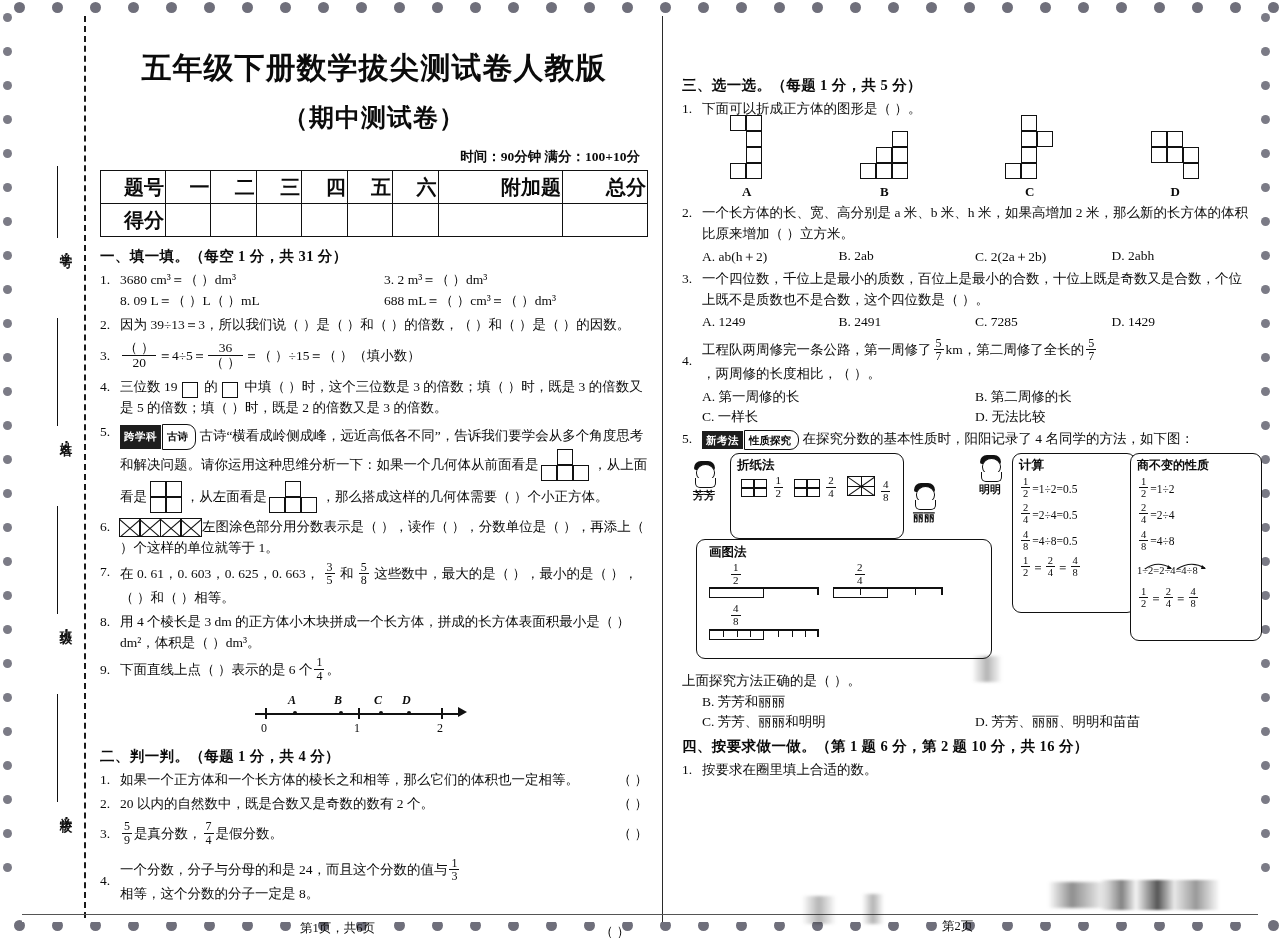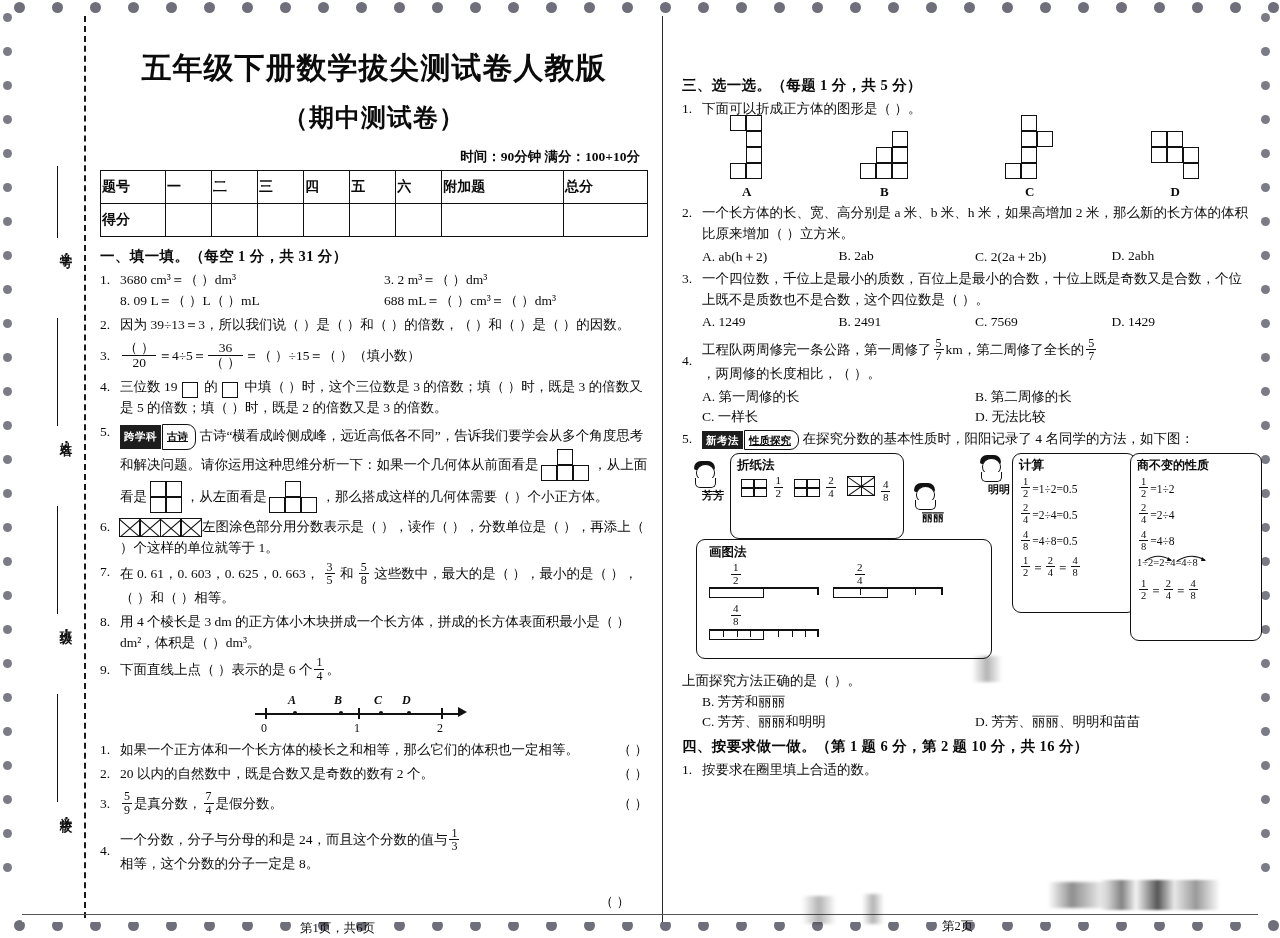--- a/index.html
+++ b/index.html
@@ -37,21 +37,21 @@
   .colL{position:absolute;left:78px;top:18px;width:548px;}
   .colR{position:absolute;left:660px;top:50px;width:566px;}
 
   h1.title{font-size:30px;font-weight:700;text-align:center;margin:14px 0 0 0;letter-spacing:1px;
            font-family:"DejaVu Serif","Liberation Serif",serif;}
   h2.subtitle{font-size:25px;font-weight:700;text-align:center;margin:12px 0 6px 0;letter-spacing:1px;
            font-family:"DejaVu Serif","Liberation Serif",serif;}
   .timeline-info{text-align:right;font-size:13.5px;margin:14px 8px 4px 0;font-weight:600;}
 
   table.score{border-collapse:collapse;width:100%;margin:0 auto;}
-  table.score td{border:1.6px solid #111;height:30px;text-align:left;font-size:14px;font-weight:700;
+  table.score td{border:1.6px solid #111;height:30px;text-align:right;font-size:20px;font-weight:700;
                  font-family:"DejaVu Serif","Liberation Serif",serif;}
   table.score td.lab{width:62px;}
 
   .sec-head{font-size:14.5px;font-weight:700;margin:10px 0 4px 0;letter-spacing:.4px;}
   .q{font-size:13.5px;line-height:1.55;margin:3px 0;display:flex;}
   .q .num{width:20px;flex:none;}
   .q .body{flex:1;}
   .two-col-q{display:flex;}
   .two-col-q > div{flex:1;}
 
@@ -60,21 +60,21 @@
       text-align:center;font-size:12px;line-height:1.06;margin:0 2px;position:relative;top:-1px;}
   .fr .n{padding:0 2px;}
   .fr .d{padding:0 2px;border-top:1.3px solid #111;}
   .frb{font-size:13.5px;}
 
   .badge{display:inline-block;background:#1d1d1d;color:#fff;font-size:10.5px;padding:1px 4px;
          font-weight:700;letter-spacing:.5px;vertical-align:middle;
          font-family:"DejaVu Sans","Liberation Sans",sans-serif;}
   .badge2{display:inline-block;border:1.3px solid #111;border-radius:0 9px 9px 0;font-size:10.5px;
           padding:1px 7px 1px 4px;font-weight:700;vertical-align:middle;margin-left:1px;
-          font-family:"DejaVu Sans","Liberation Sans",sans-serif;text-decoration:underline;}
+          font-family:"DejaVu Sans","Liberation Sans",sans-serif;}
 
   
   .grid{display:inline-grid;vertical-align:middle;}
   .cell{width:16px;height:16px;border:1.3px solid #111;box-sizing:border-box;margin:-0.65px;}
   .cell.e{border:none;}
 
   .shade-row{display:inline-flex;vertical-align:middle;}
   .shx{width:22px;height:19px;border:1.5px solid #111;box-sizing:border-box;margin-left:-1.5px;position:relative;overflow:hidden;}
   .shx:before,.shx:after{content:"";position:absolute;left:-30%;top:50%;width:160%;height:1.3px;background:#111;}
   .shx:before{transform:rotate(41deg)}
@@ -96,21 +96,21 @@
   .net-label{font-size:13px;font-weight:700;margin-top:4px;}
 
   .opts{display:flex;margin:2px 0;font-size:13.5px;}
   .opts>div{flex:1;}
   .opts.half>div{flex:0 0 50%;}
 
   
   .diagram{position:relative;height:215px;margin-top:2px;}
   .bubble{position:absolute;border:1.6px solid #111;border-radius:9px;background:#fff;}
   .bx-title{font-size:12.5px;font-weight:700;}
-  .person{position:absolute;text-align:right;font-size:11px;font-weight:700;width:40px;}
+  .person{position:absolute;text-align:center;font-size:11px;font-weight:700;width:40px;}
   .face{width:27px;height:26px;margin:0 auto 1px auto;position:relative;}
   .face .head{position:absolute;left:5px;top:3px;width:17px;height:15px;border:1.4px solid #111;border-radius:50% 50% 45% 45%;background:#fff;}
   .face .hair{position:absolute;left:3px;top:0px;width:21px;height:9px;background:#111;border-radius:10px 10px 3px 3px;}
   .face .body{position:absolute;left:4px;top:17px;width:19px;height:9px;border:1.4px solid #111;border-top:none;border-radius:0 0 5px 5px;background:#fff;}
   .mini-eq{font-size:11.5px;display:flex;align-items:center;margin:3px 0;}
 
   .ovals{display:flex;justify-content:space-around;margin-top:4px;}
   .oval-wrap{text-align:center;}
   .oval-lab{font-size:13px;font-weight:600;margin-bottom:4px;}
   .oval{width:150px;height:62px;border:1.6px solid #111;border-radius:50%;}
@@ -450,20 +450,21 @@
       <div class="dot" style="left:152px"></div>
       <div class="ptlabel" style="left:33px">A</div>
       <div class="ptlabel" style="left:79px">B</div>
       <div class="ptlabel" style="left:119px">C</div>
       <div class="ptlabel" style="left:147px">D</div>
       <div class="axlabel" style="left:6px">0</div>
       <div class="axlabel" style="left:99px">1</div>
       <div class="axlabel" style="left:182px">2</div>
     </div>
 
+    <div class="sec-head">二、判一判。（每题 1 分，共 4 分）</div>
 
     <div class="q">
       <span class="num">1.</span>
       <span class="body" style="display:flex">
         <span style="flex:1">如果一个正方体和一个长方体的棱长之和相等，那么它们的体积也一定相等。</span>
         <span>（      ）</span>
       </span>
     </div>
     <div class="q">
       <span class="num">2.</span>
@@ -587,21 +588,21 @@
       <div>D. 2abh</div>
     </div>
 
     <div class="q">
       <span class="num">3.</span>
       <span class="body">一个四位数，千位上是最小的质数，百位上是最小的合数，十位上既是奇数又是合数，个位上既不是质数也不是合数，这个四位数是（      ）。</span>
     </div>
     <div class="opts" style="padding-left:20px">
       <div>A. 1249</div>
       <div>B. 2491</div>
-      <div>C. 7569</div>
+      <div>C. 7285</div>
       <div>D. 1429</div>
     </div>
 
     <div class="q" style="align-items:center;margin-top:8px">
       <span class="num">4.</span>
       <span class="body" style="display:flex;align-items:center;flex-wrap:wrap;">
         <span>工程队两周修完一条公路，第一周修了</span>
         <span class="fr">
           <span class="n">5</span>
           <span class="d">7</span>
@@ -813,21 +814,21 @@
             </span>
           <span>=2÷4</span>
         </div>
         <div class="mini-eq">
           <span class="fr" style="font-size:10.5px">
               <span class="n">4</span>
               <span class="d">8</span>
             </span>
           <span>=4÷8</span>
         </div>
-        <div style="position:relative;margin-top:4px;height:16px;">
+        <div style="position:relative;margin-top:12px;height:16px;">
           <svg width="108" height="10" style="position:absolute;left:0;top:-5px">
             <path d="M8 9 Q20 0 34 8" stroke="#111" fill="none" stroke-width="1.1"></path>
             <path d="M31 5 L35 9 L30 9 Z" fill="#111"></path>
             <path d="M40 9 Q54 0 68 8" stroke="#111" fill="none" stroke-width="1.1"></path>
             <path d="M65 5 L69 9 L64 9 Z" fill="#111"></path>
           </svg>
           <div style="font-size:10.5px;margin-top:3px">1÷2=2÷4=4÷8</div>
         </div>
         <div class="mini-eq" style="margin-top:6px">
           <span class="fr" style="font-size:10.5px">

